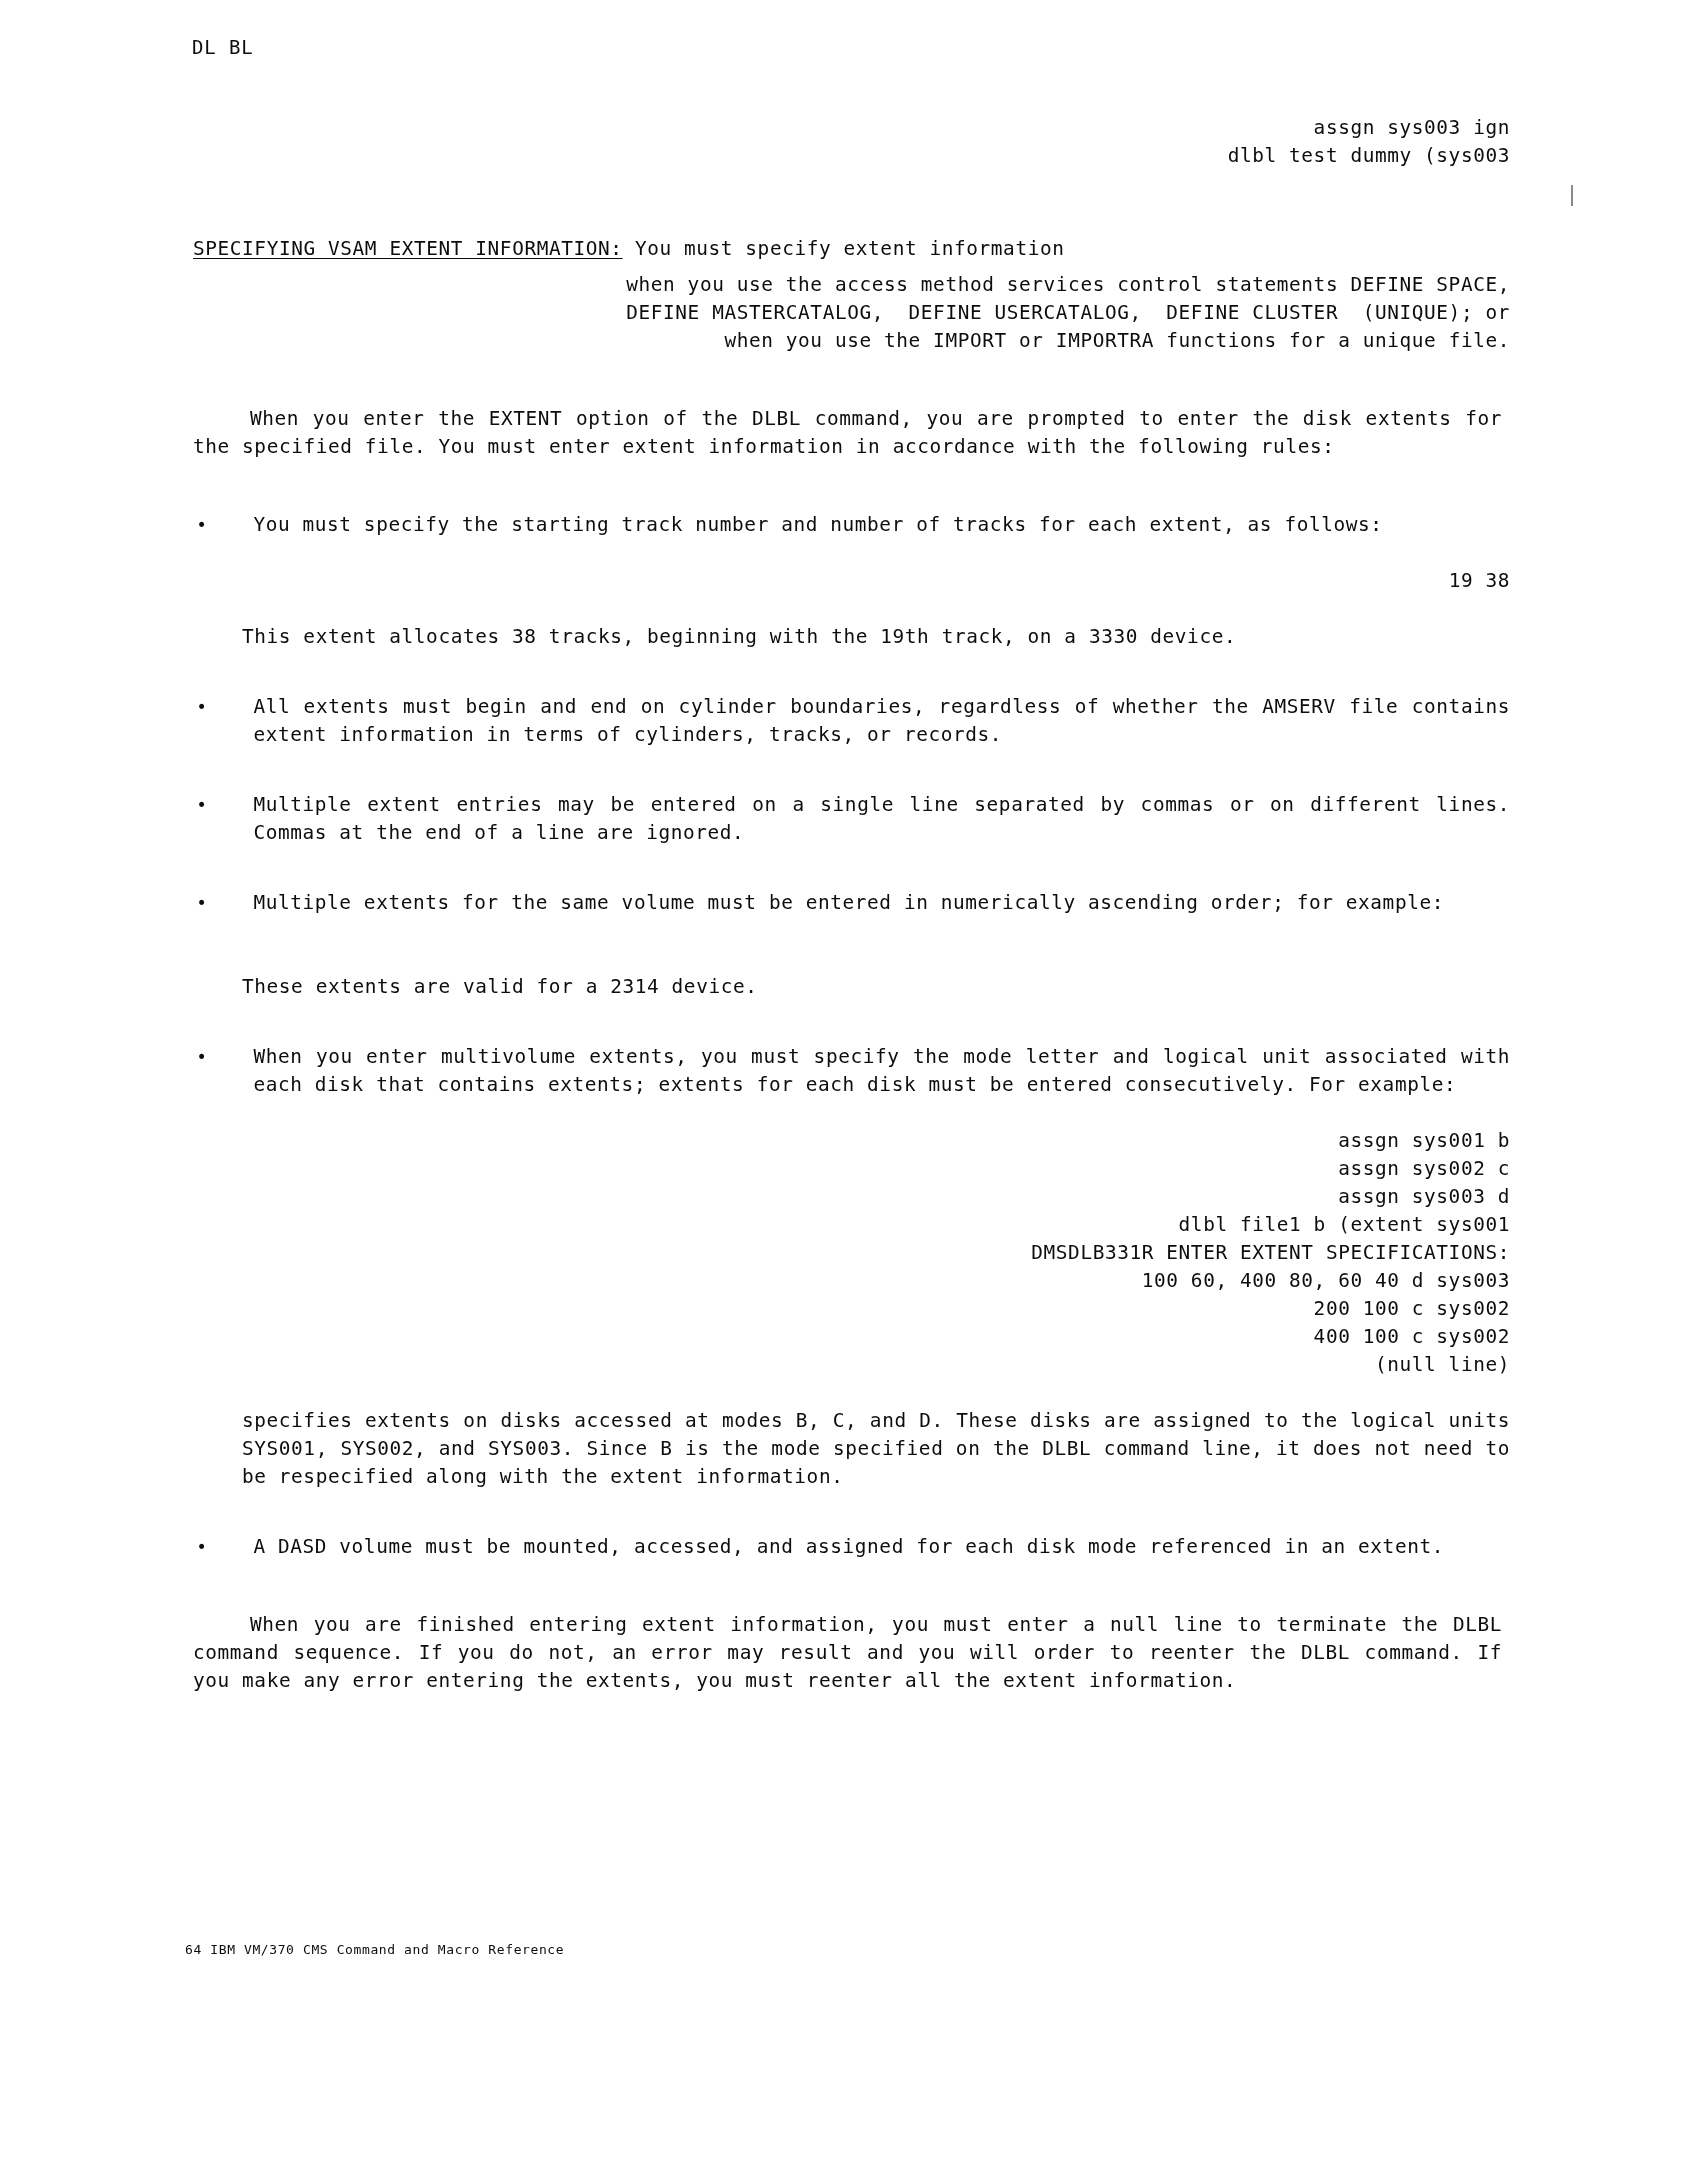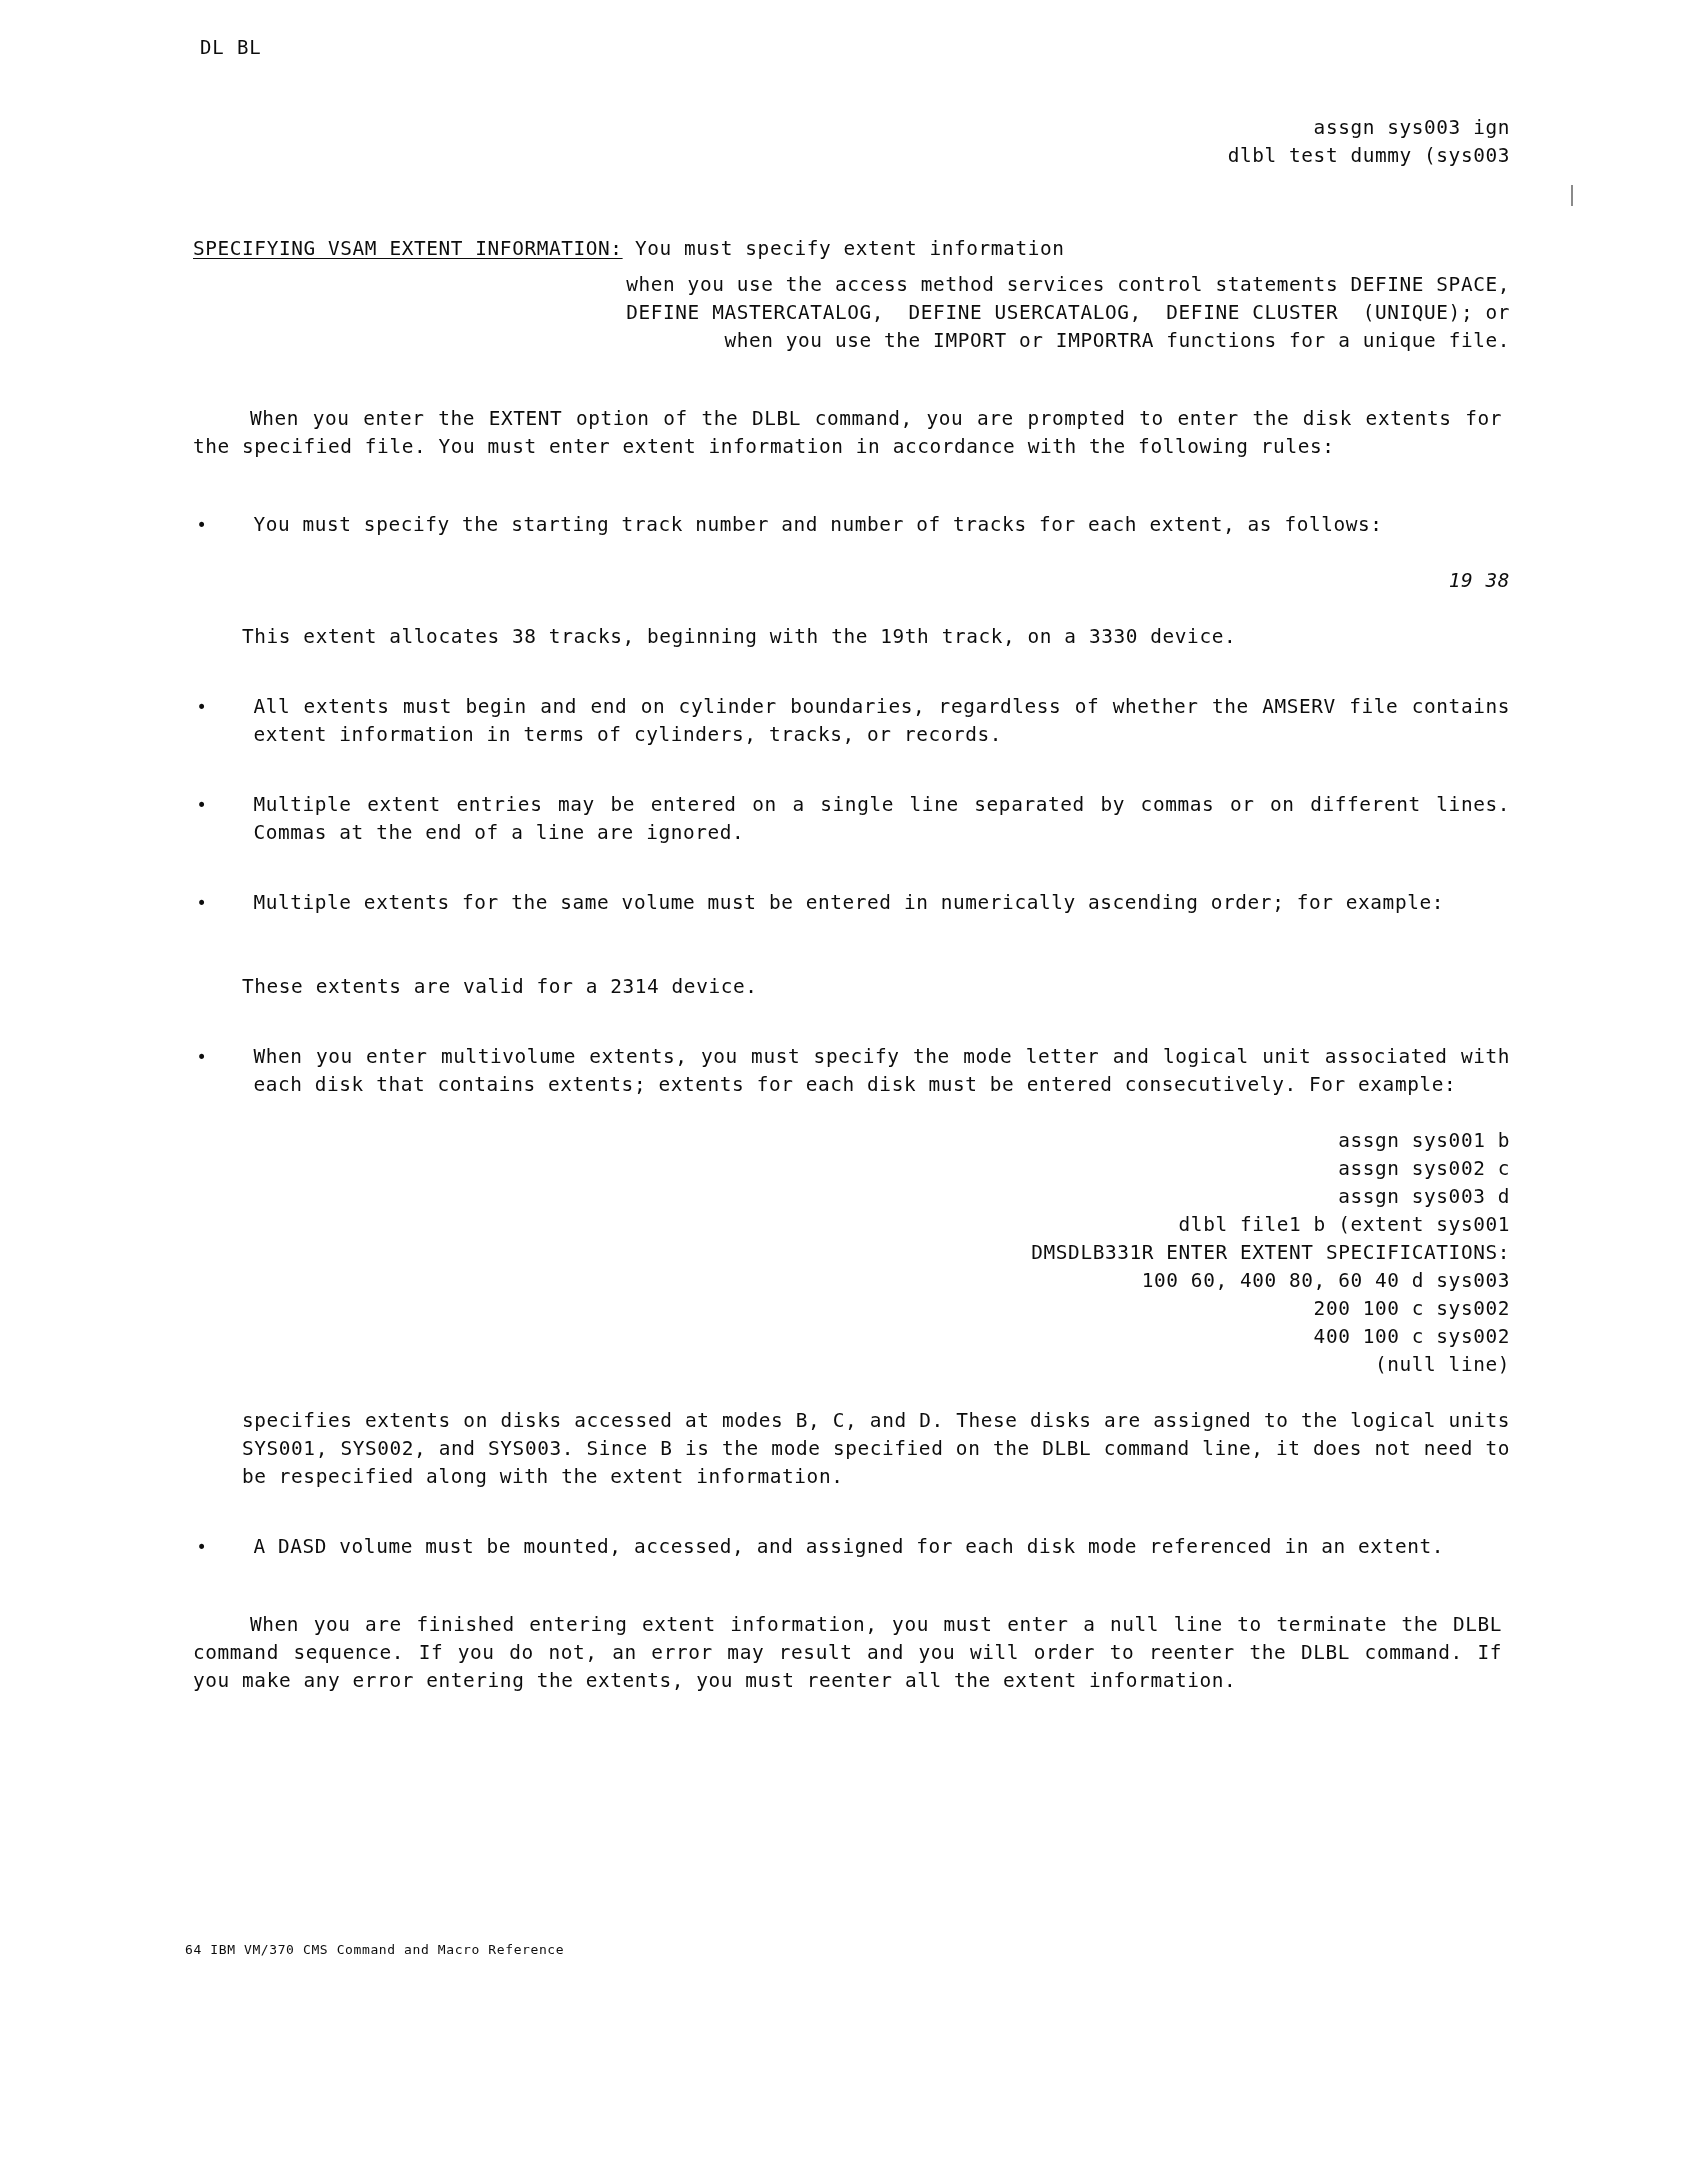--- a/index.html
+++ b/index.html
@@ -14,21 +14,21 @@
     font-family: "DejaVu Sans Mono", "Liberation Mono", monospace;
     color: #0d0d0d;
   }
   .page {
     position: absolute;
     inset: 0;
     padding: 0;
   }
   .header-ref {
     position: absolute;
-    left: 200px;
+    left: 192px;
     top: 36px;
     font-size: 19px;
     letter-spacing: 0.9px;
   }
   .margin-tick {
     position: absolute;
     left: 1571px;
     top: 185px;
     width: 1.9px;
     height: 21px;
@@ -84,21 +84,20 @@
   .bullet-text {
     flex: 1 1 auto;
     text-align: justify;
   }
   .sub-block {
     padding-left: 57px;
   }
   .sub-code {
     padding-left: 114px;
     white-space: pre;
-    font-style: italic;
   }
   .sub-code-wide {
     padding-left: 109px;
     white-space: pre;
   }
   .footer {
     position: absolute;
     left: 185px;
     top: 1942px;
     font-size: 13px;

